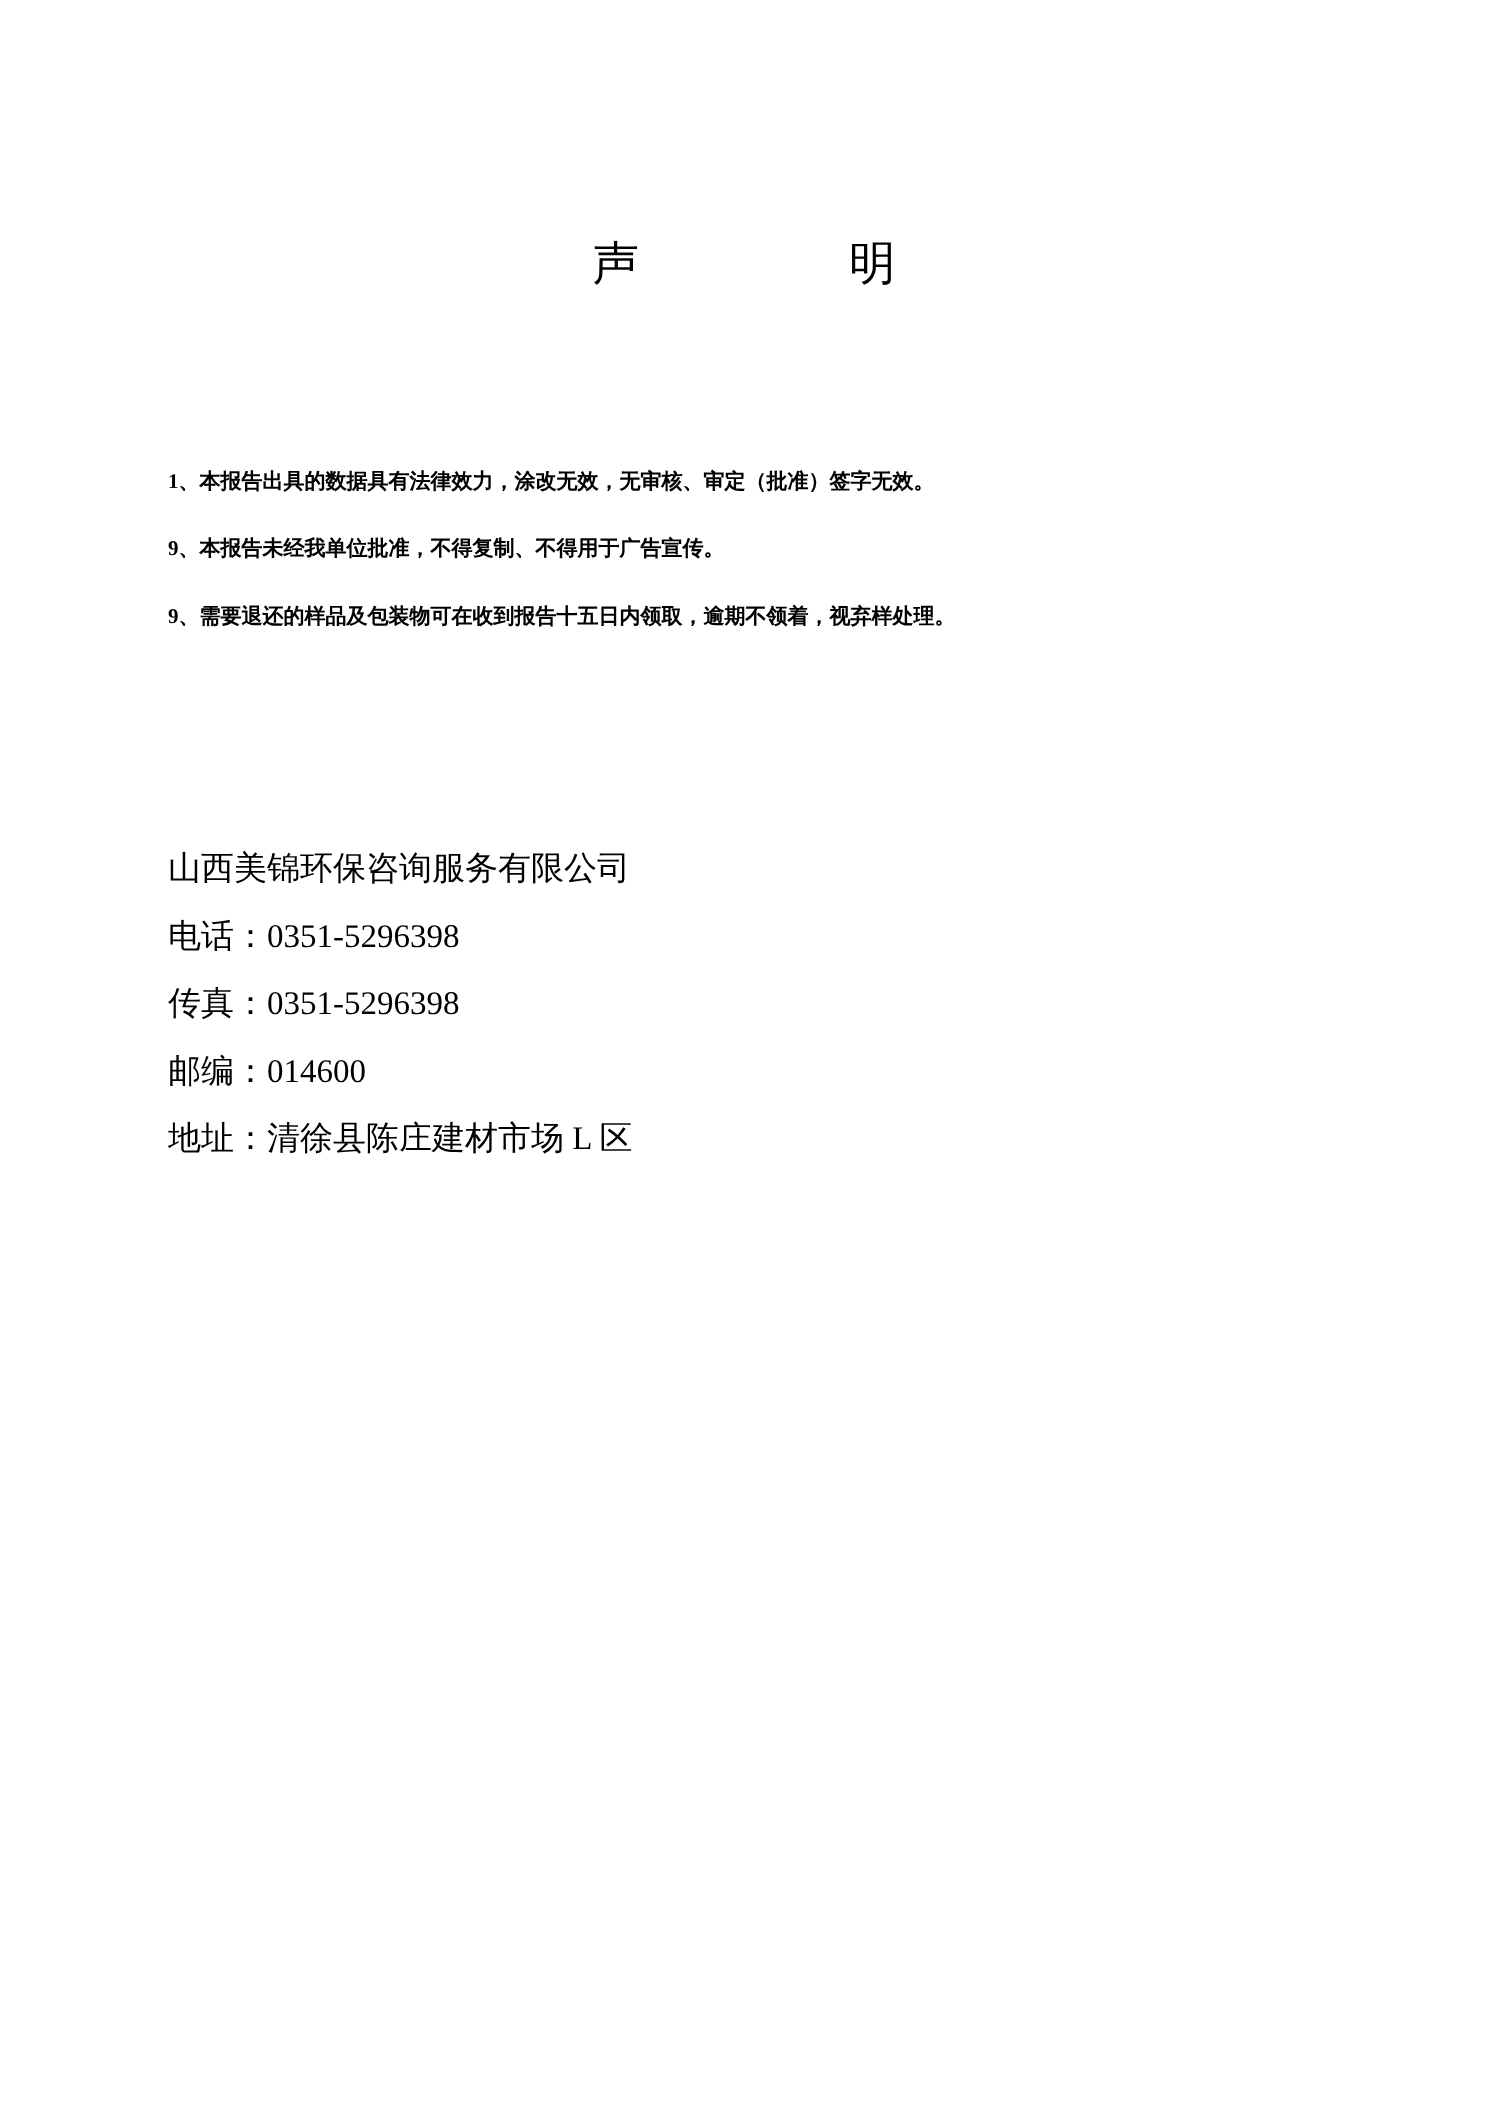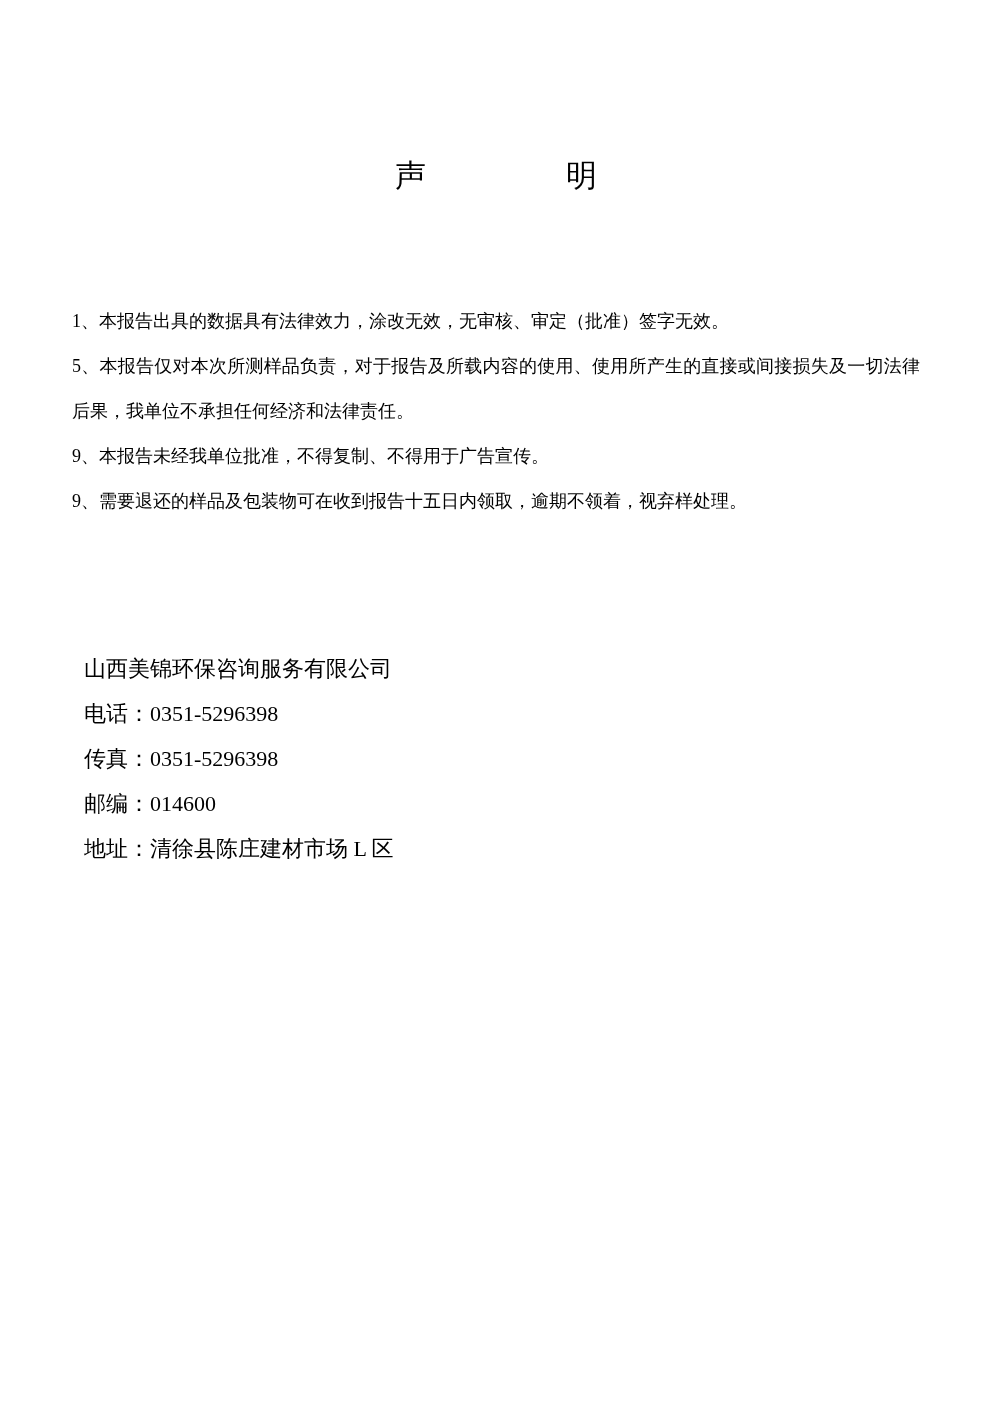--- a/index.html
+++ b/index.html
@@ -23,52 +23,52 @@
     display: flex;
     justify-content: center;
     gap: 140px;
     font-size: 31px;
     font-weight: normal;
     line-height: 1.0;
     letter-spacing: 0;
   }
   .statements {
     margin-top: 108px;
-    padding: 0 72px;
-    font-size: 18px;
+    padding: 0 112px;
+    font-size: 14px;
     line-height: 45px;
     text-align: justify;
     text-justify: inter-ideograph;
+    font-weight: bold;
   }
   .statement {
     margin: 0;
   }
   .company-info {
     margin-top: 122px;
-    padding: 0 84px;
+    padding: 0 112px;
     font-size: 22px;
     line-height: 45px;
   }
   .company-info p {
     margin: 0;
   }
 </style>
 </head>
 <body>
 
 <div class="page">
 
   <h1 class="title">
     <span>声</span>
     <span>明</span>
   </h1>
 
   <div class="statements">
     <p class="statement">1、本报告出具的数据具有法律效力，涂改无效，无审核、审定（批准）签字无效。</p>
-    <p class="statement">5、本报告仅对本次所测样品负责，对于报告及所载内容的使用、使用所产生的直接或间接损失及一切法律后果，我单位不承担任何经济和法律责任。</p>
     <p class="statement">9、本报告未经我单位批准，不得复制、不得用于广告宣传。</p>
     <p class="statement">9、需要退还的样品及包装物可在收到报告十五日内领取，逾期不领着，视弃样处理。</p>
   </div>
 
   <div class="company-info">
     <p>山西美锦环保咨询服务有限公司</p>
     <p><span>电话：</span><span>0351-5296398</span></p>
     <p><span>传真：</span><span>0351-5296398</span></p>
     <p><span>邮编：</span><span>014600</span></p>
     <p><span>地址：</span><span>清徐县陈庄建材市场 L 区</span></p>

